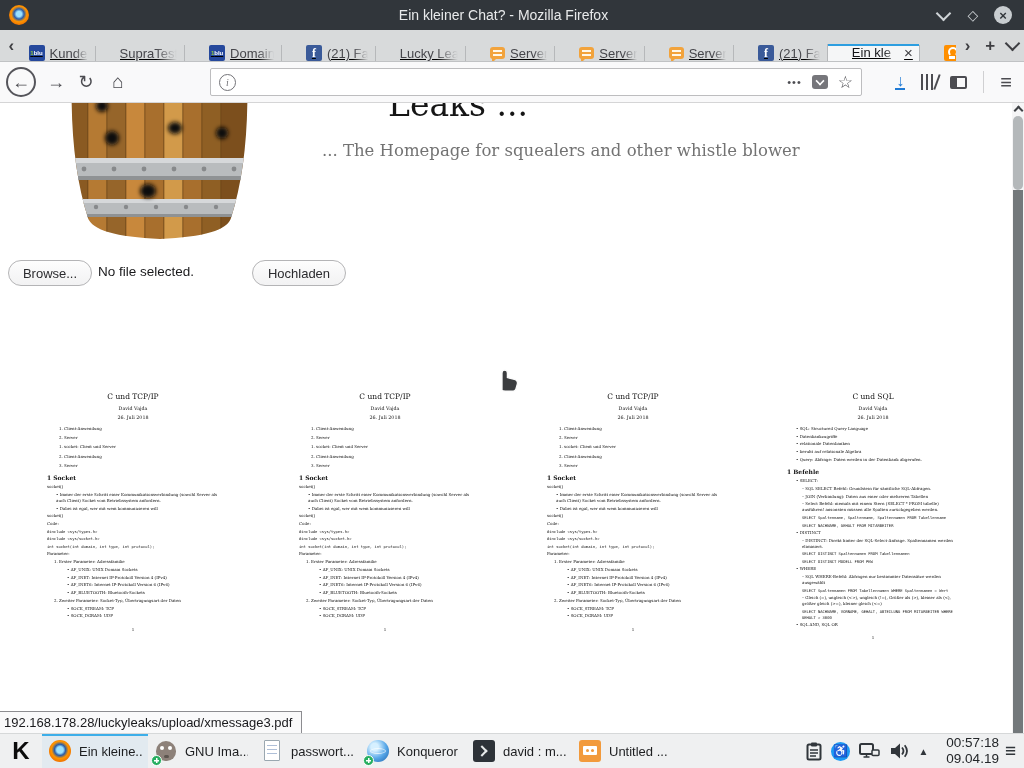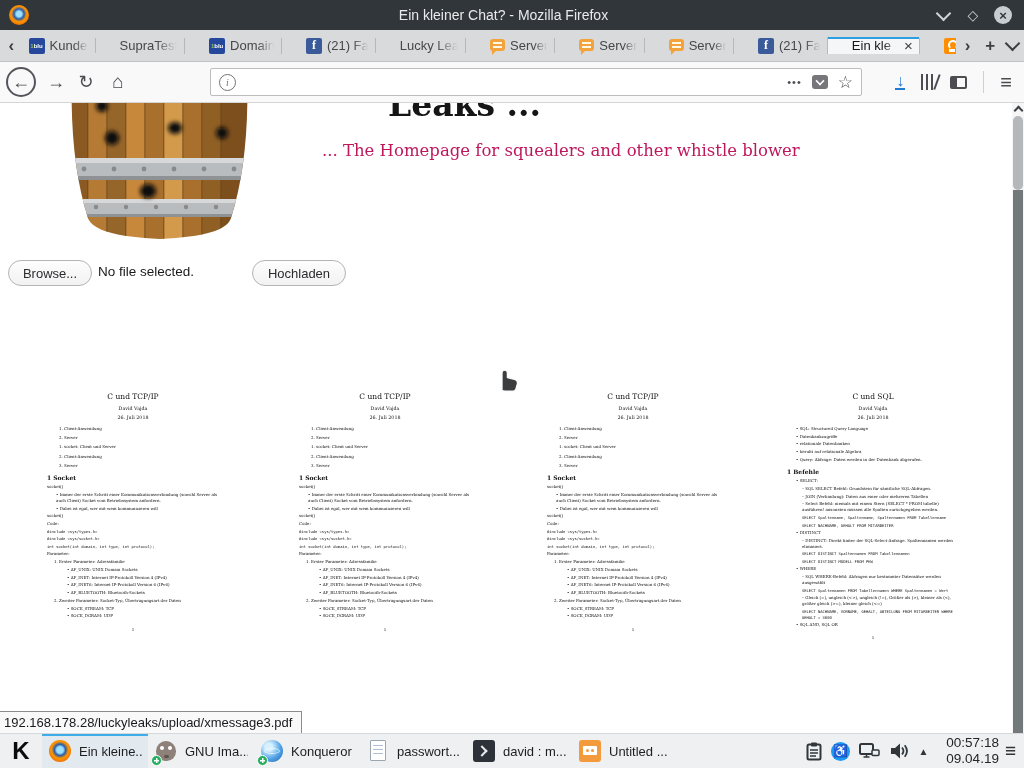--- a/index.html
+++ b/index.html
@@ -16,21 +16,21 @@
   .wbtn{width:18px;height:18px;display:flex;align-items:center;justify-content:center;color:#cfd4d7;font-size:14px;}
   .chevdown{width:9px;height:9px;border-right:2px solid #cfd4d7;border-bottom:2px solid #cfd4d7;
     transform:rotate(45deg);margin-top:-4px;}
   .wbtn.close{background:#c8cdd0;color:#31363b;border-radius:50%;font-size:13px;font-weight:bold;}
 
   
   .tabbar{position:absolute;left:0;top:30px;width:1024px;height:32px;background:#d8dadb;
     display:flex;align-items:stretch;border-bottom:1px solid #c0c2c4;box-sizing:border-box;}
   .tabscroll{width:26px;display:flex;align-items:center;justify-content:center;color:#3e3e42;
     font-size:17px;font-weight:bold;}
-  .tabstrip{display:flex;align-items:center;overflow:hidden;}
+  .tabstrip{display:flex;align-items:flex-end;overflow:hidden;text-decoration:underline;}
   .tab{flex:0 0 72px;display:flex;align-items:center;padding:0 6px;box-sizing:border-box;position:relative;}
   .tab + .tab{border-left:1px solid #b6b8ba;padding-left:24px;}
   .tab.active{flex:0 0 92px;background:#f5f6f7;}
   .tab.active::before{content:"";position:absolute;left:0;top:0;right:0;height:2px;background:#2d9ee0;}
   .tlabel{flex:1;overflow:hidden;white-space:nowrap;font-size:13px;color:#46464b;
     -webkit-mask-image:linear-gradient(90deg,#000 62%,transparent 98%);
     mask-image:linear-gradient(90deg,#000 62%,transparent 98%);}
   .tab.active .tlabel{color:#17171b;}
   .tclose{font-size:15px;color:#3e3e42;margin-left:2px;}
   .fav{width:16px;height:16px;margin-right:5px;flex:0 0 16px;display:flex;align-items:center;justify-content:center;}
@@ -80,22 +80,22 @@
     transform:rotate(20deg);}
   .sb-ic{width:17px;height:13px;border:2px solid #4c4c51;border-radius:2px;position:relative;box-sizing:border-box;}
   .sb-ic::before{content:"";position:absolute;left:0;top:0;bottom:0;width:5px;background:#4c4c51;}
   .vsep{width:1px;height:22px;background:#d0d0d2;}
   .menu-ic{font-size:20px;color:#4c4c51;}
 
   
   .viewport{position:absolute;left:0;top:103px;width:1024px;bottom:35px;background:#fff;overflow:hidden;}
   .vp-abs{position:absolute;}
   .page-heading{left:388px;top:-16px;font-family:"DejaVu Serif","Liberation Serif",serif;
-    font-weight:bold;font-size:33px;color:#151515;line-height:36px;}
-  .page-sub{left:322px;top:38px;font-family:"DejaVu Serif","Liberation Serif",serif;font-size:16.5px;color:#be185d;}
+    font-weight:normal;font-size:33px;color:#151515;line-height:36px;}
+  .page-sub{left:322px;top:38px;font-family:"DejaVu Serif","Liberation Serif",serif;font-size:16.5px;color:#737373;}
   .gtkbtn{position:absolute;height:26px;background:linear-gradient(#fdfdfd,#f2f2f3);border:1px solid #b4b4b6;
     border-radius:13px;font-size:13px;color:#2b2b2e;display:flex;align-items:center;justify-content:center;
     box-sizing:border-box;}
   .btn-browse{left:8px;top:157px;width:84px;}
   .btn-upload{left:252px;top:157px;width:94px;}
   .file-status{left:98px;top:161px;font-size:13.5px;color:#1a1a1c;}
 
   
   .thumbrow{position:absolute;left:0;top:283px;width:1012px;height:260px;}
   .thumb{position:absolute;top:0;width:196px;height:257px;background:#fff;overflow:hidden;
@@ -488,30 +488,30 @@
         </span>
         <span class="task">
           <span class="tkicon">
             <span class="ti-gimp"></span>
             <span class="badge"></span>
           </span>
           <span class="tklabel">GNU Ima...</span>
         </span>
         <span class="task">
           <span class="tkicon">
+            <span class="ti-document"></span>
+          </span>
+          <span class="tklabel">passwort...</span>
+        </span>
+        <span class="task">
+          <span class="tkicon">
             <span class="ti-konqueror"></span>
             <span class="badge"></span>
           </span>
           <span class="tklabel">Konqueror</span>
-        </span>
-        <span class="task">
-          <span class="tkicon">
-            <span class="ti-document"></span>
-          </span>
-          <span class="tklabel">passwort...</span>
         </span>
         <span class="task">
           <span class="tkicon">
             <span class="ti-terminal"></span>
           </span>
           <span class="tklabel">david : m...</span>
         </span>
         <span class="task">
           <span class="tkicon">
             <span class="ti-impress"></span>

